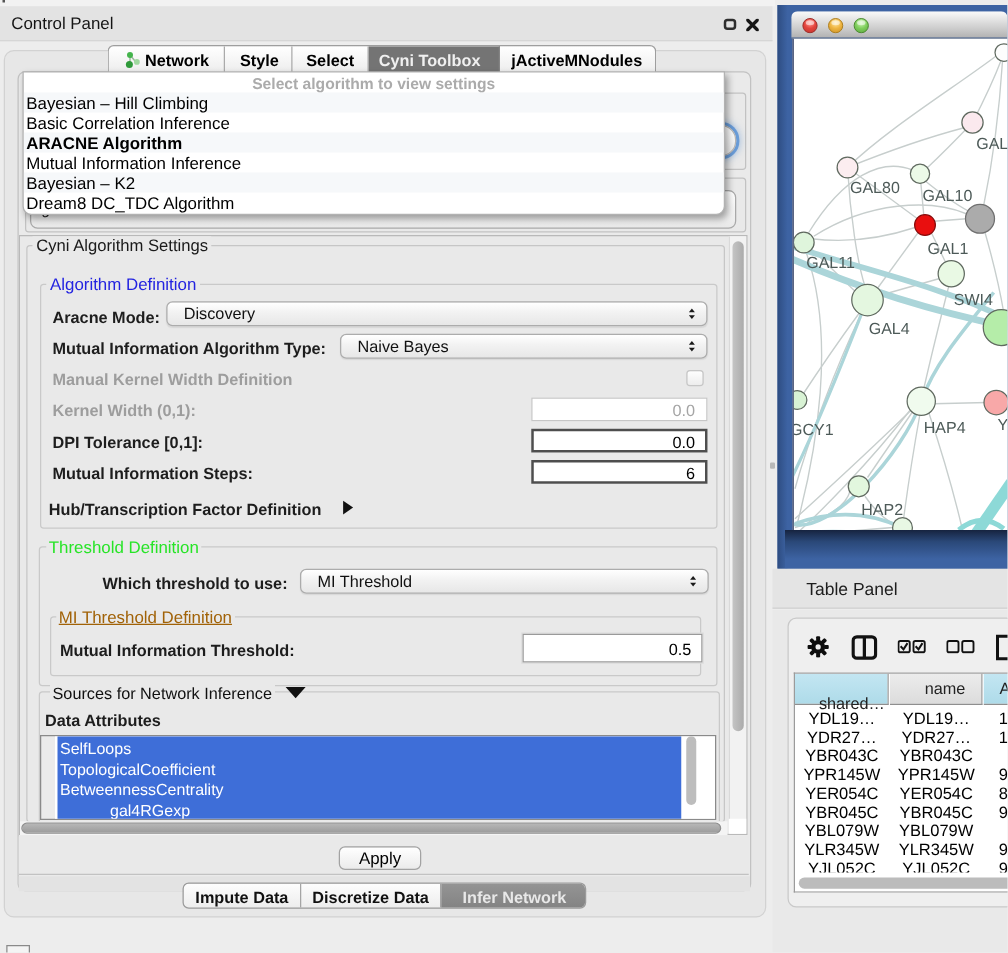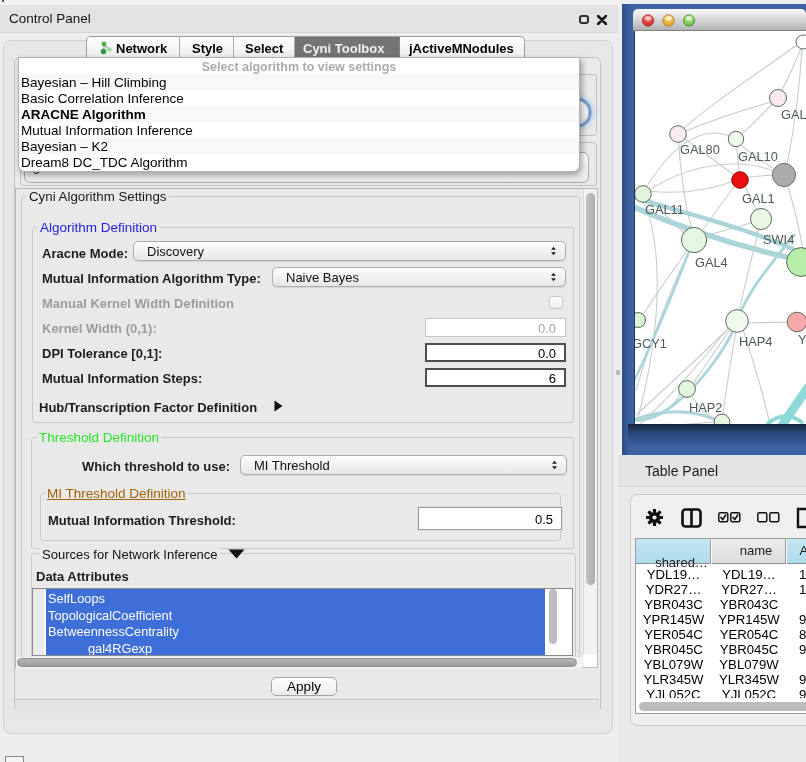--- a/index.html
+++ b/index.html
@@ -158,20 +158,25 @@
   <div style="position:absolute;left:2px;top:65px;font-size:13.5px;color:#000;">Mutual Information Inference</div>
   <div style="position:absolute;left:2px;top:81px;font-size:13.5px;color:#000;">Bayesian – K2</div>
   <div style="position:absolute;left:2px;top:97px;font-size:13.5px;color:#000;">Dream8 DC_TDC Algorithm</div>
 </div>
 
 <div class="abs" style="left:15px;top:669px;width:584px;height:31px;background:#e9e9e9;border-bottom:1px solid #c2c2c2;"></div>
 <div class="abs" style="left:15px;top:701px;width:585px;height:12px;background:#e3e3e3;"></div>
 
 <div class="abs" style="left:271px;top:677px;width:66px;height:19px;border:1px solid #a3a3a3;border-radius:5px;background:linear-gradient(#ffffff,#ebebeb);text-align:center;font-size:13.5px;color:#000;padding-top:1px;">Apply</div>
 
+<div class="abs" style="left:146px;top:706px;width:323px;height:21px;border:1px solid #9b9b9b;border-radius:5px;background:linear-gradient(#fdfdfd,#ededed);overflow:hidden;">
+  <div style="position:absolute;left:0;top:0;width:94px;height:21px;border-right:1px solid #a5a5a5;text-align:center;padding-top:3px;font-size:13px;font-weight:bold;color:#111;">Impute Data</div>
+  <div style="position:absolute;left:94px;top:0;width:112px;height:21px;border-right:1px solid #a5a5a5;text-align:center;padding-top:3px;font-size:13px;font-weight:bold;color:#111;">Discretize Data</div>
+  <div style="position:absolute;left:206px;top:0;width:117px;height:21px;background:linear-gradient(#949494,#828282);text-align:center;padding-top:3px;font-size:13px;font-weight:bold;color:#e8e8e8;">Infer Network</div>
+</div>
 
 <div class="abs" style="left:5px;top:756px;width:19px;height:10px;border:1.5px solid #8a8a8a;background:#f4f4f4;"></div>
 
 <div class="abs" style="left:616px;top:370px;width:4px;height:5px;background:#b9b9b9;border-radius:1px;"></div>
 
 <div class="abs" style="left:622px;top:4px;width:184px;height:451px;background:#3d63a3;"></div>
 <div class="abs" style="left:622px;top:4px;width:8px;height:451px;background:linear-gradient(90deg,#2e4d82,#3d63a3);"></div>
 
 <div class="abs" style="left:628px;top:424px;width:178px;height:31px;background:linear-gradient(#16233f,#2a4878 30%,#3d63a3 75%);"></div>
 

